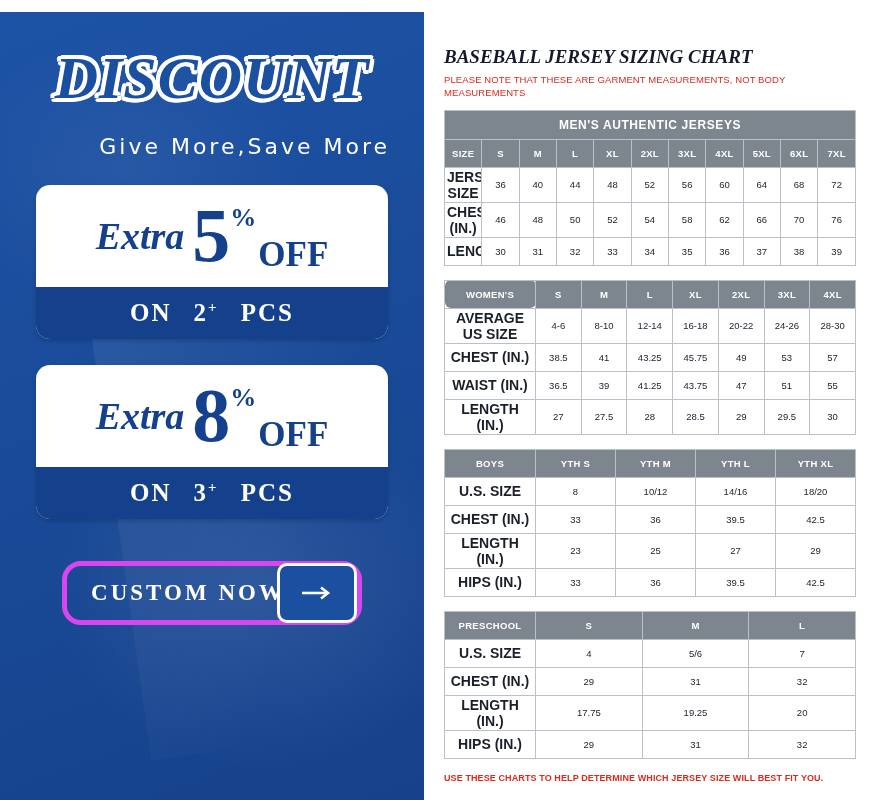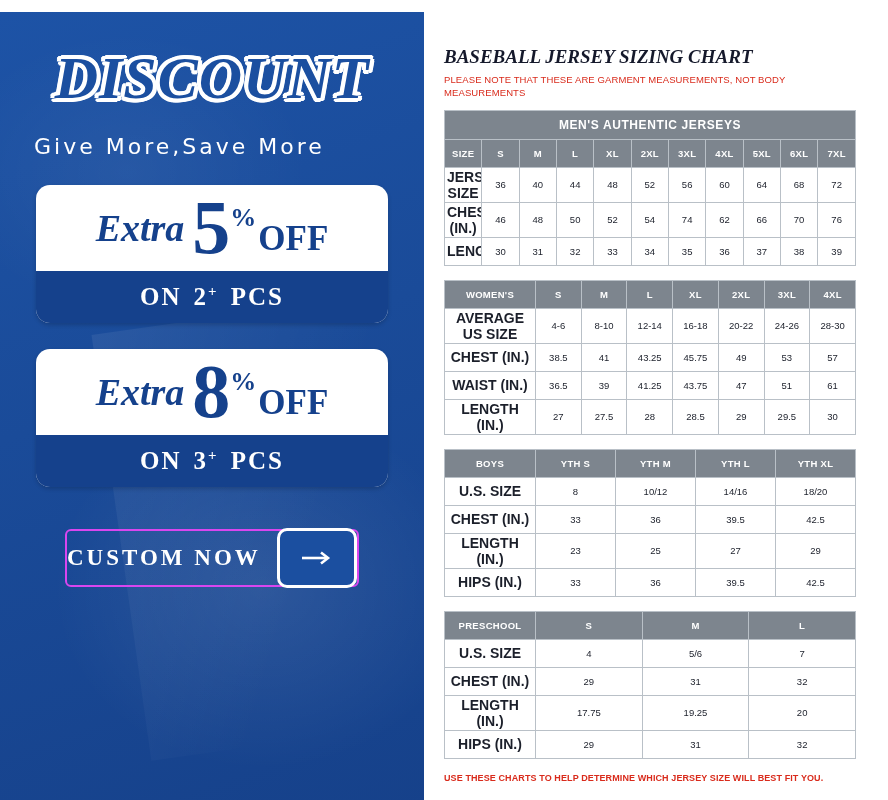--- a/index.html
+++ b/index.html
@@ -66,39 +66,39 @@
     text-align: center;
     margin: 10px 0 0 0;
     line-height: 1;
     -webkit-text-stroke: 0px;
     text-shadow:
       -3px -3px 0 #ffffff, 3px -3px 0 #ffffff, -3px 3px 0 #ffffff, 3px 3px 0 #ffffff,
       -4px 0 0 #ffffff, 4px 0 0 #ffffff, 0 -4px 0 #ffffff, 0 4px 0 #ffffff,
       -4px -2px 0 #ffffff, 4px 2px 0 #ffffff, 2px -4px 0 #ffffff, -2px 4px 0 #ffffff;
   }
   .discount-sub {
-    text-align: left;
+    text-align: right;
     color: #ffffff;
     font-size: 22px;
     letter-spacing: 3px;
     margin-top: 26px;
     font-family: "DejaVu Sans", sans-serif;
   }
 
   .offer-card {
     margin: 26px auto 0 auto;
     width: 352px;
     background: #ffffff;
     border-radius: 14px;
     overflow: hidden;
     box-shadow: 0 2px 4px rgba(0,0,0,0.18);
   }
   .offer-top {
     position: relative;
-    height: 86px;
+    height: 102px;
     display: flex;
     align-items: center;
     justify-content: center;
   }
   .offer-extra {
     font-family: "Liberation Serif", serif;
     font-style: italic;
     font-weight: bold;
     font-size: 38px;
     color: #15418c;
@@ -128,39 +128,40 @@
     margin-bottom: 12px;
     margin-left: 2px;
   }
   .offer-bottom {
     background: #15418c;
     color: #ffffff;
     height: 52px;
     display: flex;
     align-items: center;
     justify-content: center;
-    gap: 12px;
+    gap: 22px;
     font-family: "Liberation Serif", serif;
     font-weight: bold;
     font-size: 25px;
     letter-spacing: 2px;
   }
   .offer-qty .sup {
     font-size: 15px;
     vertical-align: super;
   }
 
   .custom-btn {
     margin: 42px auto 0 auto;
     width: 290px;
     height: 54px;
-    border: 2px solid #d946ef;
-    border-radius: 6px;
+    border: 5px solid #d946ef;
+    border-radius: 19px;
     display: flex;
     align-items: center;
+    justify-content: center;
     position: relative;
     background: transparent;
   }
   .custom-btn-label {
     color: #ffffff;
     font-family: "Liberation Serif", serif;
     font-weight: bold;
     font-size: 23px;
     letter-spacing: 3px;
     margin-right: 48px;
@@ -246,21 +247,21 @@
     font-weight: bold;
     font-size: 9.5px;
     letter-spacing: 0.3px;
   }
   table.size .rowlab {
     font-weight: bold;
     font-size: 14px;
     color: #1b1f2a;
   }
   .tbl-mens td:first-child { width: 86px; }
-  .tbl-womens td:first-child { width: 86px; }
+  .tbl-womens td:first-child { width: 86px; border-radius: 6px; }
   .tbl-boys td:first-child { width: 86px; }
   .tbl-pre td:first-child { width: 86px; }
 </style>
 </head>
 <body>
 
 <div class="page">
 
   <div class="promo">
     <div class="promo-bg"></div>
@@ -343,21 +344,21 @@
           <td>68</td>
           <td>72</td>
         </tr>
         <tr>
           <td class="rowlab">CHEST (IN.)</td>
           <td>46</td>
           <td>48</td>
           <td>50</td>
           <td>52</td>
           <td>54</td>
-          <td>74</td>
+          <td>58</td>
           <td>62</td>
           <td>66</td>
           <td>70</td>
           <td>76</td>
         </tr>
         <tr>
           <td class="rowlab">LENGTH(IN.)</td>
           <td>30</td>
           <td>31</td>
           <td>32</td>
@@ -405,21 +406,21 @@
           <td>57</td>
         </tr>
         <tr>
           <td class="rowlab">WAIST (IN.)</td>
           <td>36.5</td>
           <td>39</td>
           <td>41.25</td>
           <td>43.75</td>
           <td>47</td>
           <td>51</td>
-          <td>61</td>
+          <td>55</td>
         </tr>
         <tr>
           <td class="rowlab">LENGTH (IN.)</td>
           <td>27</td>
           <td>27.5</td>
           <td>28</td>
           <td>28.5</td>
           <td>29</td>
           <td>29.5</td>
           <td>30</td>

